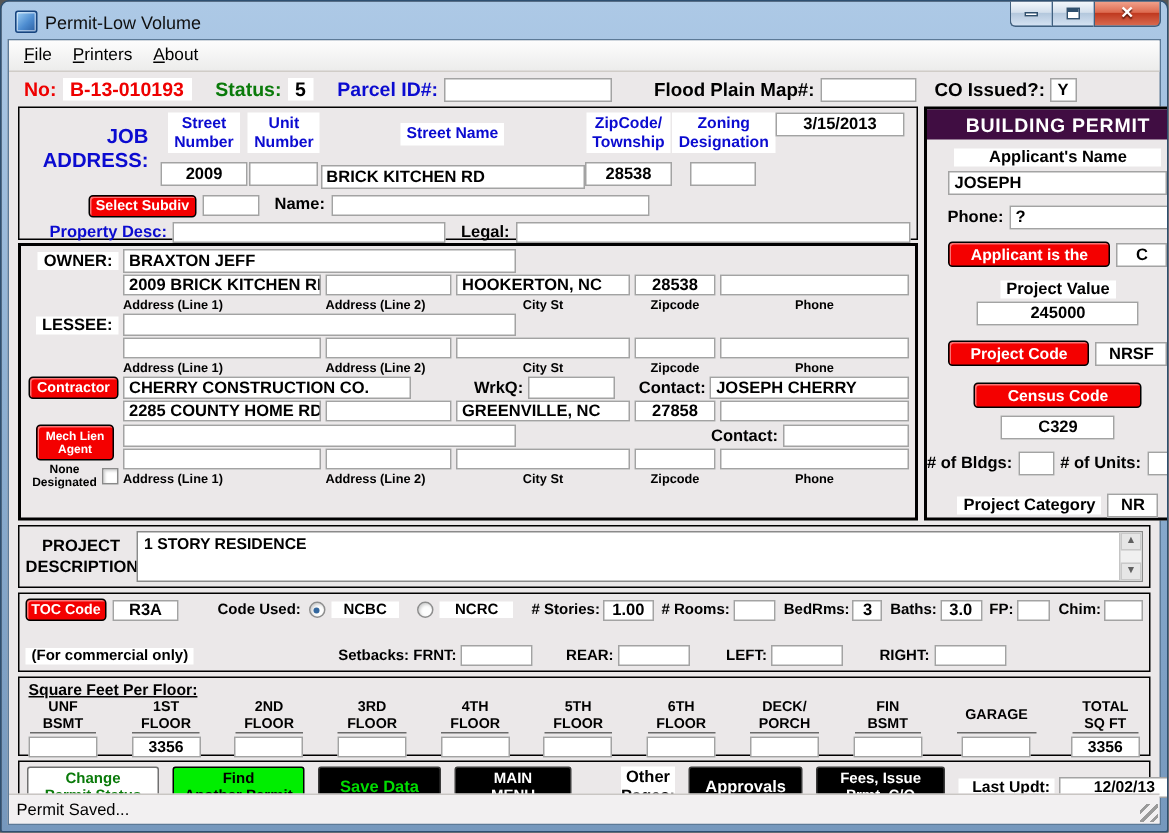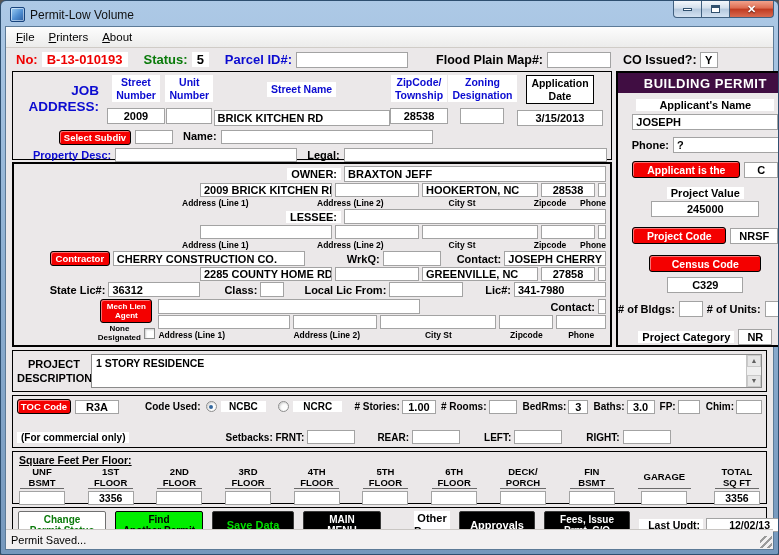--- a/index.html
+++ b/index.html
@@ -66,21 +66,21 @@
   .job-label { width:82px; flex:0 0 82px; text-align:right; font-weight:bold; font-size:13.5px; color:#0b0bd0;
     line-height:1.2; padding-top:8px; }
   .jcols { display:flex; flex:1; justify-content:space-between; padding:0 4px 0 8px; }
   .jcol { display:flex; flex-direction:column; align-items:center; gap:6px; }
   .jhead { font-weight:bold; font-size:10.5px; color:#0b0bd0; background:#fff; text-align:center; padding:1px 4px; line-height:1.2; }
   .jhead.black { color:#000; border:1px solid #000; }
   .jrow2 { display:flex; align-items:flex-start; margin:4px 0 0 42px; gap:4px; }
   .jrow3 { display:flex; align-items:center; margin:3px 0 0 16px; gap:4px; }
 
   
-  .sec-parties { border-width:2px; flex:1; margin-top:2px; padding:2px 4px 1px; display:flex; flex-direction:column;align-items:flex-end; }
+  .sec-parties { border-width:2px; flex:1; margin-top:2px; padding:2px 4px 1px; display:flex; flex-direction:column; }
   .prow { display:flex; align-items:center; margin-bottom:1px; }
   .gut { width:64px; flex:0 0 64px; display:flex; justify-content:flex-end; align-items:center; padding-right:3px; }
   .c1 { width:132px; flex:0 0 132px; margin-right:3px; }
   .c2 { width:84px; flex:0 0 84px; margin-right:3px; }
   .c3 { width:116px; flex:0 0 116px; margin-right:3px; }
   .c4 { width:54px; flex:0 0 54px; margin-right:3px; }
   .c5 { flex:1; }
   .collbl { font-size:8.5px; font-weight:bold; color:#000; white-space:nowrap; overflow:hidden; }
   .lblrow { height:10px; margin-bottom:1px; align-items:flex-start; }
   .f14 { height:14px; }
@@ -205,21 +205,20 @@
                 </div>
                 <div class="jcol">
                   <div class="jhead"><span>ZipCode/</span><br><span>Township</span></div>
                   <div class="field ctr blue" style="width:58px">28538</div>
                 </div>
                 <div class="jcol">
                   <div class="jhead"><span>Zoning</span><br><span>Designation</span></div>
                   <div class="field ctr" style="width:44px"></div>
                 </div>
                 <div class="jcol">
-                  <div class="jhead black"><span>Application</span><br><span>Date</span></div>
                   <div class="field ctr" style="width:86px">3/15/2013</div>
                 </div>
               </div>
             </div>
             <div class="jrow2">
               <div class="btn-red" style="width:72px;height:15px;font-size:9.5px">Select Subdiv</div>
               <div class="field" style="width:38px;height:14px"></div>
               <span class="lbl" style="margin-left:6px">Name:</span>
               <div class="field" style="width:212px;height:14px"></div>
             </div>
@@ -289,32 +288,20 @@
               <span class="lbl" style="margin-left:16px">Contact:</span>
               <div class="field" style="flex:1;height:15px;margin-left:3px">JOSEPH CHERRY</div>
             </div>
             <div class="prow">
               <div class="gut"></div>
               <div class="field c1 f14">2285 COUNTY HOME RD</div>
               <div class="field c2 f14"></div>
               <div class="field c3 f14">GREENVILLE, NC</div>
               <div class="field ctr c4 f14">27858</div>
               <div class="field c5 f14"></div>
-            </div>
-            <div class="prow">
-              <div class="gut" style="width:128px;flex:0 0 128px">
-                  <span class="lbl">State Lic#:</span>
-                </div>
-              <div class="field" style="width:92px;height:15px">36312</div>
-              <span class="lbl" style="margin-left:24px">Class:</span>
-              <div class="field" style="width:24px;height:15px;margin-left:3px"></div>
-              <span class="lbl" style="margin-left:20px">Local Lic From:</span>
-              <div class="field" style="width:74px;height:15px;margin-left:3px"></div>
-              <span class="lbl" style="margin-left:22px">Lic#:</span>
-              <div class="field" style="width:92px;height:15px;margin-left:3px">341-7980</div>
             </div>
 
             <div class="mech-block">
               <div class="mech-left">
                 <div class="btn-red" style="width:52px;height:24px;font-size:8px;line-height:1.15;flex-direction:column">
                   <span>Mech Lien</span>
                     <span>Agent</span>
                 </div>
                 <div style="display:flex;align-items:center;gap:3px">
                   <div class="none-lbl">

